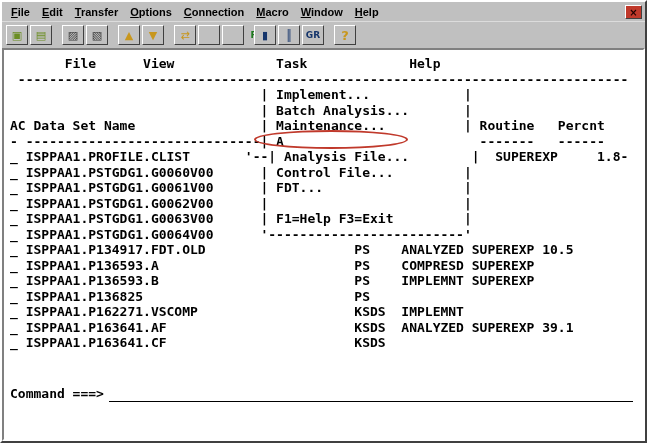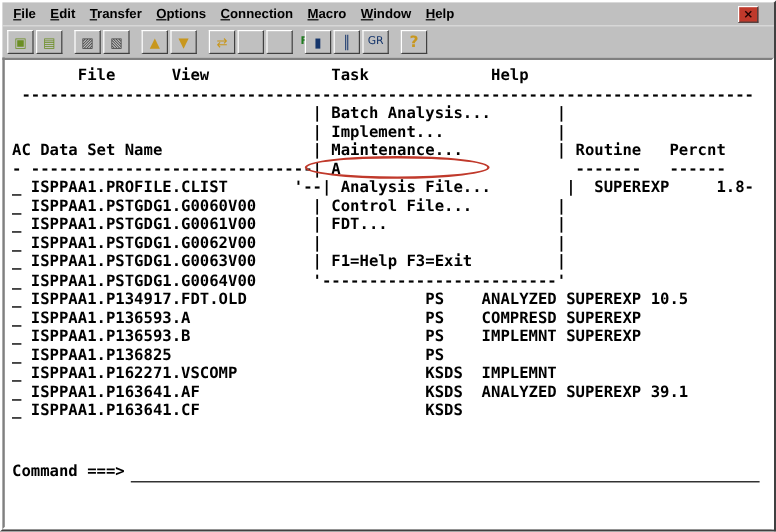--- a/index.html
+++ b/index.html
@@ -12,21 +12,21 @@
     width:647px; height:443px;
     background:#c0c0c0;
     border:2px solid;
     border-color:#ffffff #404040 #404040 #ffffff;
     display:flex; flex-direction:column;
   }
   
   .menubar {
     height:19px;
     display:flex; align-items:center;
-    padding:1px 13px 0 3px;
+    padding:1px 3px 0 3px;
   }
   .menu-item {
     display:inline-block;
     font-size:11px; font-weight:bold; color:#000;
     padding:2px 6px 2px 6px;
     cursor:default;
   }
   .menu-item::first-letter { text-decoration:underline; }
   .close-btn {
     margin-left:auto;
@@ -56,21 +56,21 @@
   .tb-btn span {
     font-family:"DejaVu Sans", sans-serif;
     font-size:11px; line-height:1;
   }
   .tb-gap { width:8px; }
   .g-olive { color:#6b8e23; }
   .g-dark  { color:#3a3a3a; }
   .g-gold  { color:#c8971e; }
   .g-green { color:#1f7a1f; font-size:9px !important; font-weight:bold;padding-left:45px; }
   .g-navy  { color:#15356b; }
-  .g-navy-sm { color:#15356b; font-size:9px !important; font-weight:normal; }
+  .g-navy-sm { color:#15356b; font-size:9px !important; font-weight:bold; }
   .g-help  { color:#c8971e; font-weight:bold; font-size:13px !important; }
   
   .terminal {
     flex:1;
     background:#ffffff;
     border:2px solid;
     border-color:#808080 #ffffff #ffffff #808080;
     position:relative;
     overflow:hidden;
     padding:6px 0 0 6px;
@@ -158,22 +158,22 @@
       </button>
     <div class="tb-gap"></div>
     <button class="tb-btn">
         <span class="g-help">?</span>
       </button>
   </div>
 
   <div class="terminal">
     <div class="term-line">       File      View             Task             Help</div>
     <div class="term-line"> ------------------------------------------------------------------------------</div>
+    <div class="term-line">                                | Implement...            |</div>
     <div class="term-line">                                | Batch Analysis...       |</div>
-    <div class="term-line">                                | Implement...            |</div>
     <div class="term-line">AC Data Set Name                | Maintenance...          | Routine   Percnt</div>
     <div class="term-line">- ------------------------------| A                         -------   ------</div>
     <div class="term-line">_ ISPPAA1.PROFILE.CLIST       '--| Analysis File...        |  SUPEREXP     1.8-</div>
     <div class="term-line">_ ISPPAA1.PSTGDG1.G0060V00      | Control File...         |</div>
     <div class="term-line">_ ISPPAA1.PSTGDG1.G0061V00      | FDT...                  |</div>
     <div class="term-line">_ ISPPAA1.PSTGDG1.G0062V00      |                         |</div>
     <div class="term-line">_ ISPPAA1.PSTGDG1.G0063V00      | F1=Help F3=Exit         |</div>
     <div class="term-line">_ ISPPAA1.PSTGDG1.G0064V00      '-------------------------'</div>
     <div class="term-line">_ ISPPAA1.P134917.FDT.OLD                   PS    ANALYZED SUPEREXP 10.5</div>
     <div class="term-line">_ ISPPAA1.P136593.A                         PS    COMPRESD SUPEREXP</div>

